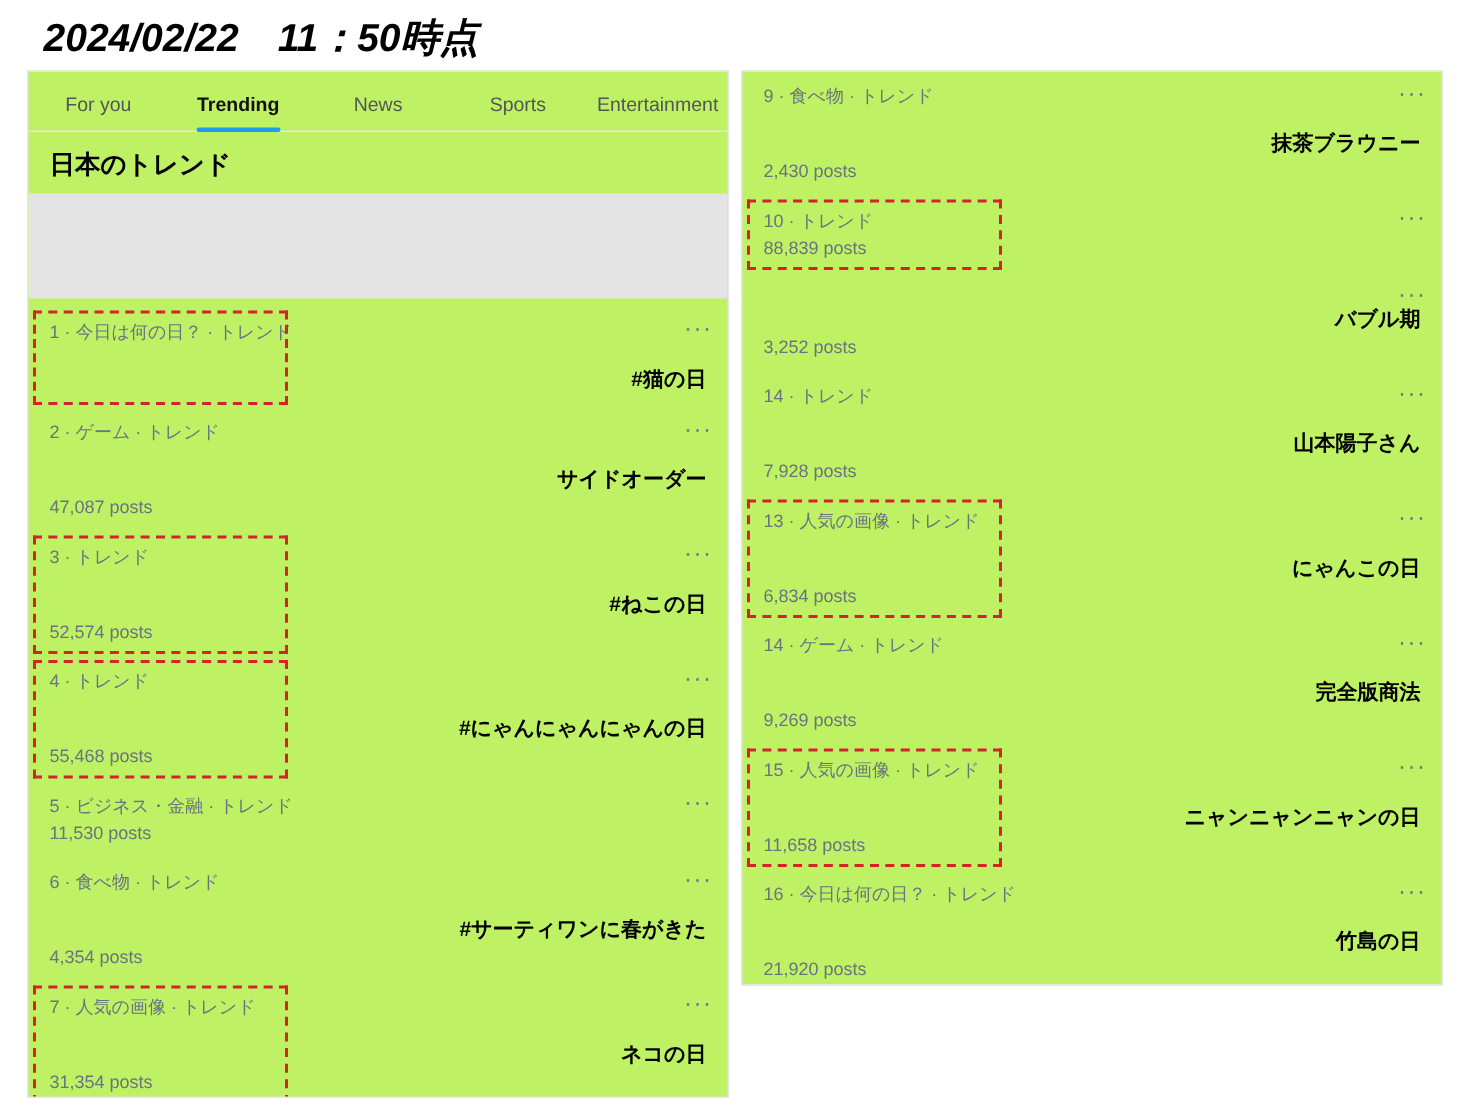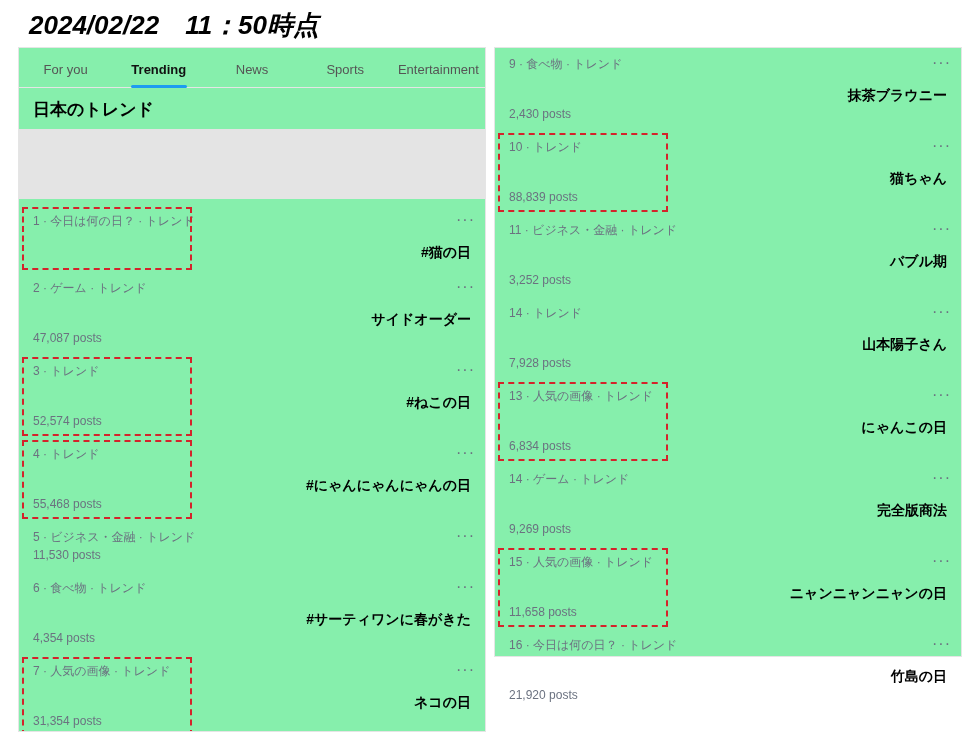--- a/index.html
+++ b/index.html
@@ -1,19 +1,19 @@
 <!DOCTYPE html>
 <html><head>
 <meta charset="utf-8">
 <style>
   * { box-sizing: border-box; margin: 0; padding: 0; }
   body { font-family: Arial, "Hiragino Kaku Gothic ProN", "Meiryo", sans-serif; background: #fff; width: 980px; }
   .title { font-size: 26px; font-weight: bold; font-style: italic; padding: 8px 29px 4px; }
   .columns { display: flex; gap: 8px; padding: 0 18px; }
-  .col { border: 1px solid #e5e5e5; width: 498px; background: #86efac; }
+  .col { border: 1px solid #e5e5e5; width: 498px; background: #bef264; }
   .tabs { display: flex; border-bottom: 1px solid #e5e5e5; }
   .tab { flex: 1; text-align: center; padding: 14px 0 10px; font-size: 13px; color: #555; cursor: pointer; position: relative; }
   .tab.active { font-weight: bold; color: #111; }
   .tab.active::after { content: ""; position: absolute; left: 50%; transform: translateX(-50%); bottom: -1px; width: 56px; height: 3px; background: #1d9bf0; border-radius: 2px; }
   .section-header { font-weight: bold; font-size: 17px; padding: 10px 14px 8px; }
   .placeholder { background: #e4e4e4; height: 70px; margin: 0 0 6px; }
   .trend { position: relative; padding: 8px 14px 10px; cursor: pointer; }
   .trend .meta { color: #6b7280; font-size: 12px; }
   .trend .name { font-weight: bold; font-size: 14px; margin-top: 14px; text-align: right; }
   .trend .posts { color: #6b7280; font-size: 12px; margin-top: 2px; }
@@ -93,27 +93,25 @@
   <div class="col" style="height:610px;">
     <div id="right-list">
         <div class="trend">
           <div class="meta">9 · 食べ物 · トレンド</div>
           <div class="name">抹茶ブラウニー</div>
           <div class="posts">2,430 posts</div>
           <div class="more">···</div>
         </div>
         <div class="trend">
           <div class="meta">10 · トレンド</div>
-          <div class="name">猫ちゃん</div>
           <div class="posts">88,839 posts</div>
           <div class="more">···</div>
           <div class="hl" style="left: 3px; top: 2px; bottom: 2px; width: 170px;"></div>
         </div>
         <div class="trend">
-          <div class="meta">11 · ビジネス・金融 · トレンド</div>
           <div class="name">バブル期</div>
           <div class="posts">3,252 posts</div>
           <div class="more">···</div>
         </div>
         <div class="trend">
           <div class="meta">14 · トレンド</div>
           <div class="name">山本陽子さん</div>
           <div class="posts">7,928 posts</div>
           <div class="more">···</div>
         </div>

